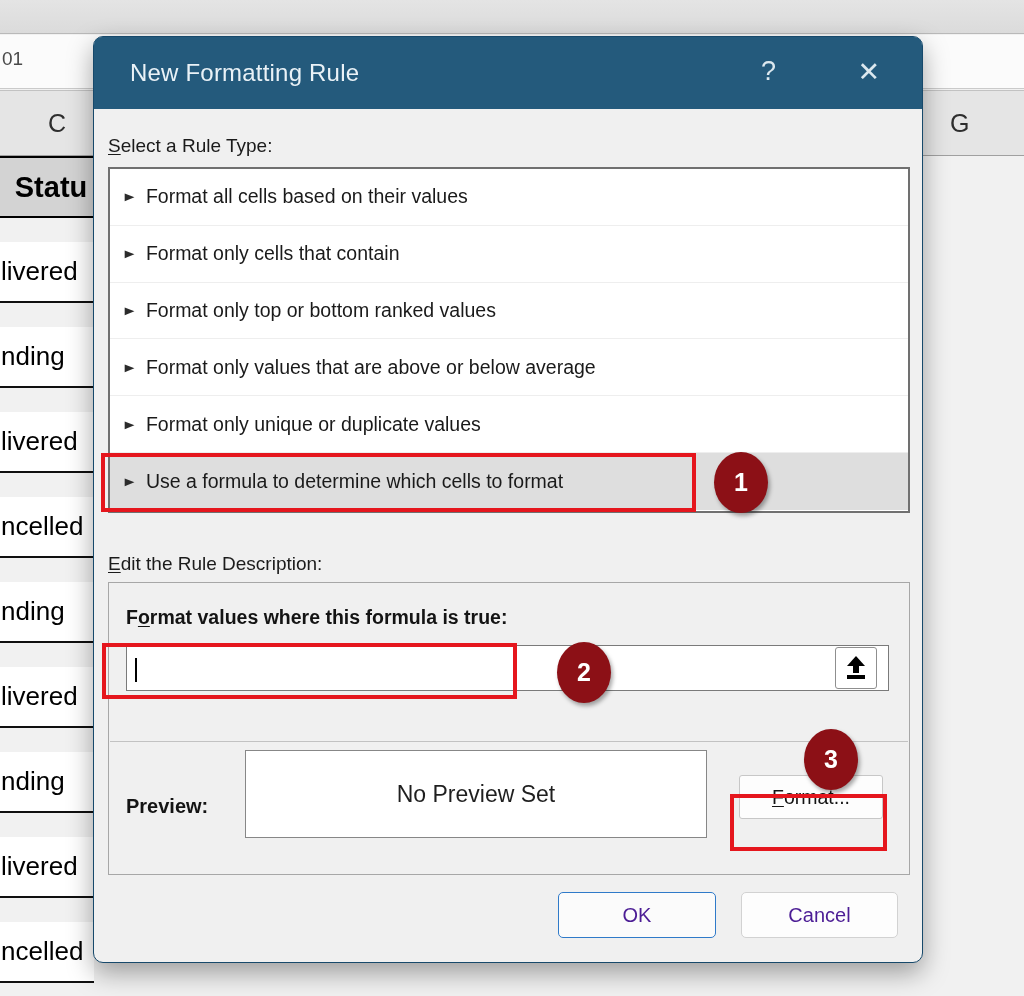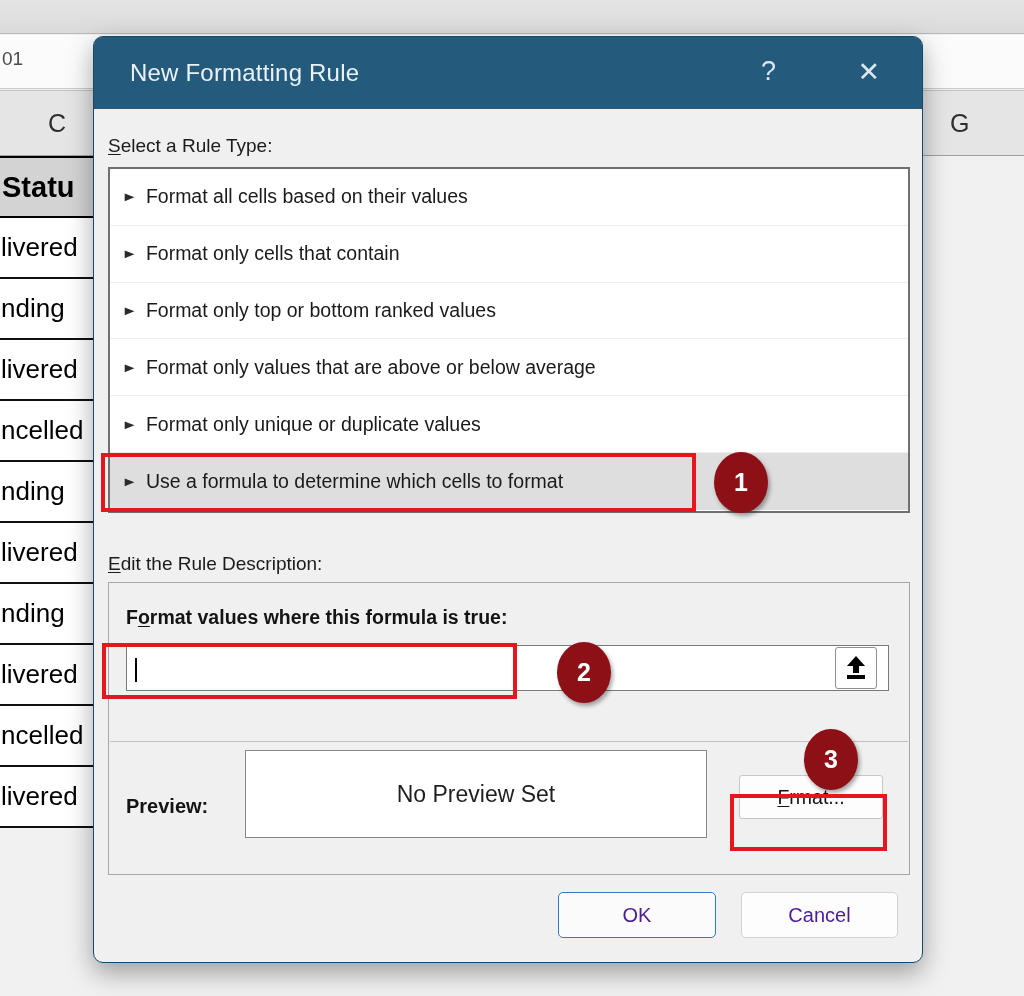--- a/index.html
+++ b/index.html
@@ -12,23 +12,23 @@
   .formula-strip { position:absolute; left:0; top:35px; width:1024px; height:54px;
     background:#fbfbfb; border-bottom:1px solid #cacaca; }
   .namebox-text { position:absolute; left:2px; top:13px; font-size:19px; color:#4a4a4a; }
   .colheader-strip { position:absolute; left:0; top:90px; width:1024px; height:66px;
     background:#e5e5e5; border-bottom:1px solid #a0a0a0; border-top:1px solid #c2c2c2; }
   .col-letter { position:absolute; top:18px; font-size:25px; color:#2e2e2e; }
   .col-c { left:48px; } .col-g { left:950px; }
 
   .table-strip { position:absolute; left:0; top:156px; width:94px; }
   .t-header { height:62px; background:#d3d3d3; border-top:2px solid #000; border-bottom:2px solid #000;
-    font-weight:bold; font-size:29px; color:#000; line-height:58px; padding-left:2px; overflow:hidden; white-space:nowrap; }
+    font-weight:bold; font-size:29px; color:#000; line-height:58px; padding-left:8px; overflow:hidden; white-space:nowrap;text-align:center; }
   .t-row { height:61px; background:#fff; border-bottom:2px solid #101010;
-    font-size:26px; color:#000; line-height:59px; padding-left:1px; overflow:hidden; white-space:nowrap; }
+    font-size:26px; color:#000; line-height:59px; padding-left:1px; overflow:hidden; white-space:nowrap;margin-top:24px; }
 
   
   .dialog { position:absolute; left:93px; top:36px; width:830px; height:927px;
     background:#f0f0f0; border:1.5px solid #17496b; border-radius:10px;
     box-shadow:0 10px 26px rgba(0,0,0,.35); }
   .titlebar { position:absolute; left:0; top:0; right:0; height:72px; background:#245a7c;
     border-radius:8px 8px 0 0; }
   .title { position:absolute; left:36px; top:22px; color:#eaf2f7; font-size:24px; letter-spacing:.2px; }
   .tb-glyph { position:absolute; top:19px; color:#dce8ef; font-size:27px; font-weight:300; cursor:default; }
   .help { right:146px; } .close { right:42px; }
@@ -168,21 +168,21 @@
 
         <div class="gsep"></div>
 
         <div class="preview-lbl">Preview:</div>
         <div class="preview-box">
             <span>No Preview Set</span>
           </div>
 
         <div class="format-btn">
             <u>F</u>
-            <span>rmat...</span>
+            <span>ormat...</span>
           </div>
       </div>
 
       <div class="btn ok-btn">OK</div>
       <div class="btn cancel-btn">Cancel</div>
     </div>
   </div>
 
   <div class="ann-rect r1"></div>
   <div class="badge b1">1</div>

